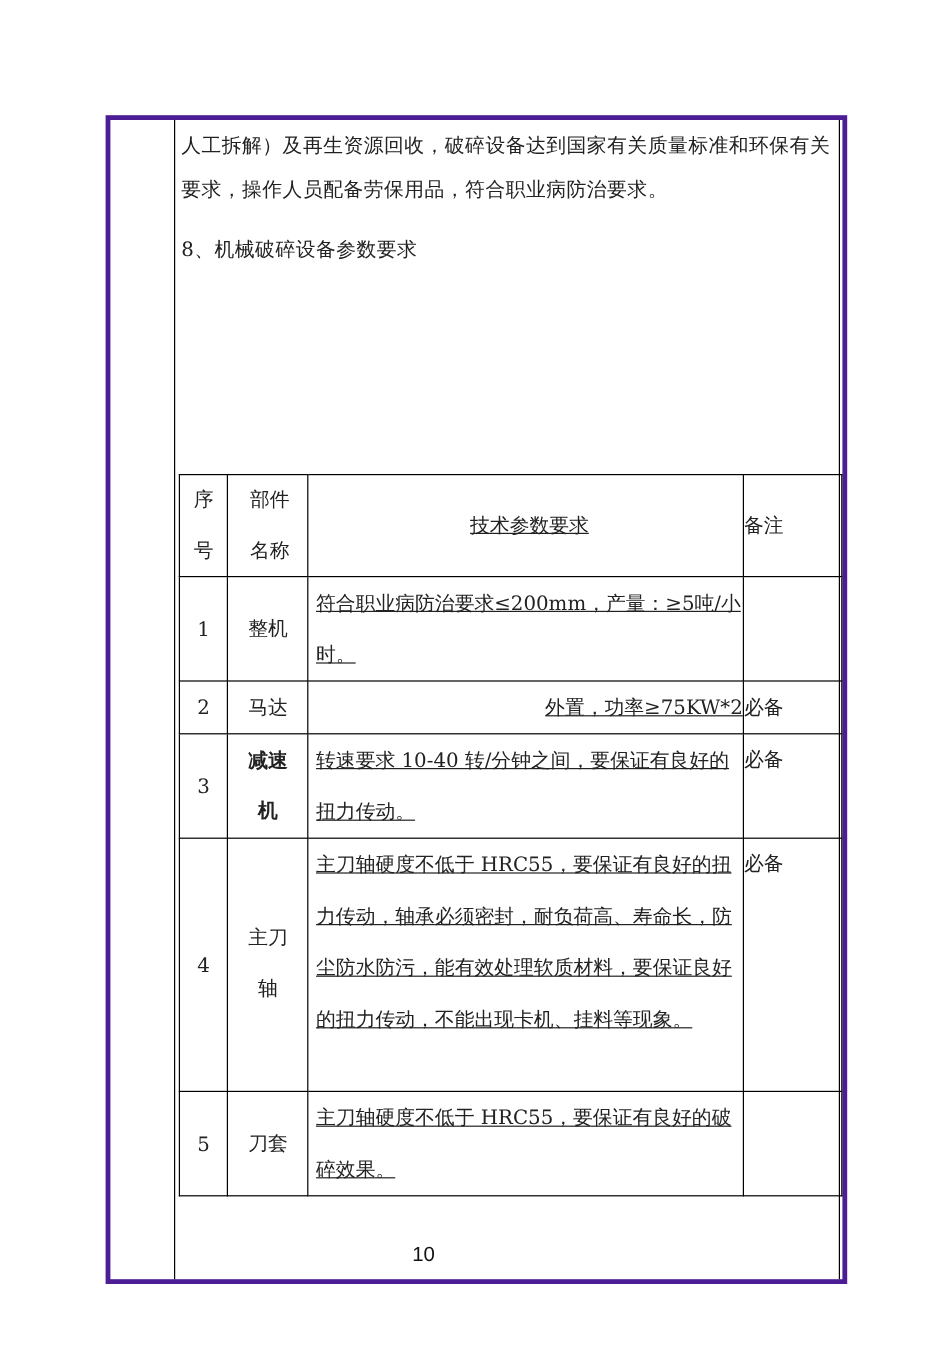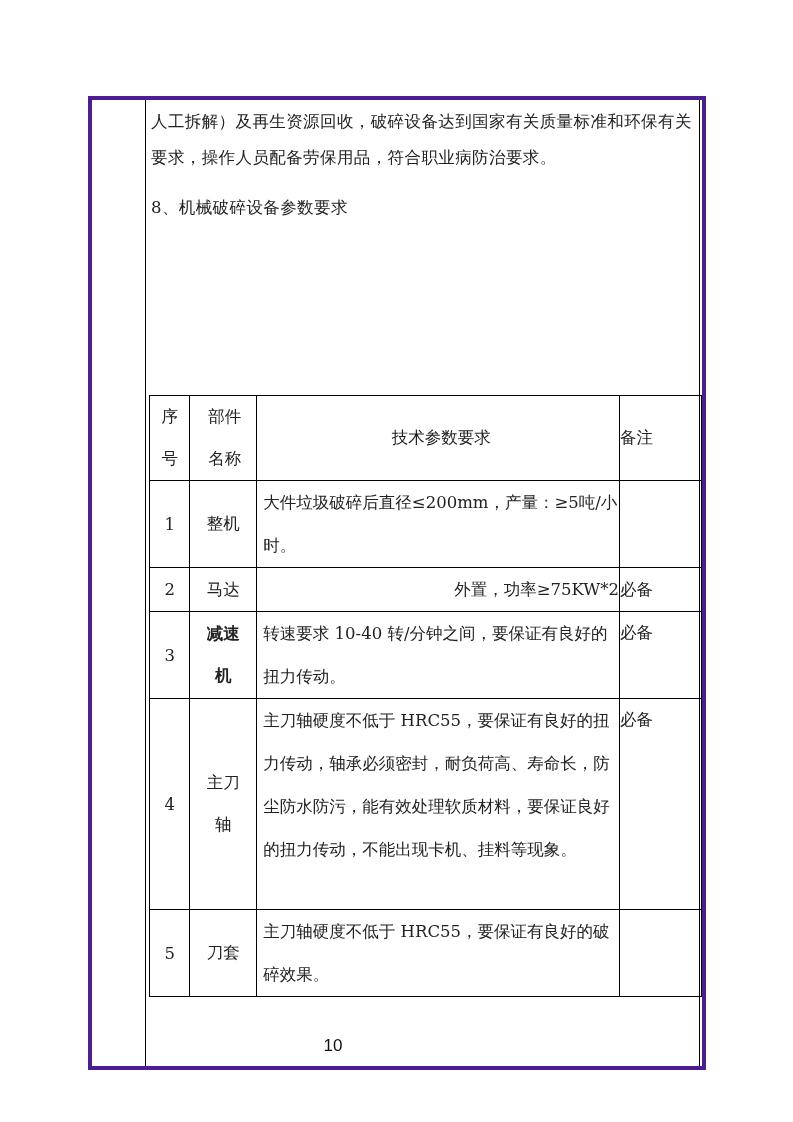--- a/index.html
+++ b/index.html
@@ -14,28 +14,28 @@
   .para { position:absolute; left:59px; width:552px; font-size:16.5px;
           line-height:35.5px; letter-spacing:0.4px; }
   .p1 { top:4px; }
   .p2 { top:90px; }
   .p3 { top:126px; }
   table.inner { position:absolute; left:57px; top:295px; border-collapse:collapse;
                 font-size:16.5px; }
   table.inner td { border:1px solid #000; padding:0; vertical-align:middle; }
   .c-no { width:40px; text-align:center; }
   .c-name { width:67px; text-align:center; }
-  .c-spec { width:364px; text-align:left; padding-left:6px !important; vertical-align:top !important; }
+  .c-spec { width:364px; text-align:left; padding-left:6px !important; vertical-align:top !important;text-decoration:underline; }
   .c-note { width:83px; vertical-align:top !important; }
   .lh { line-height:42px; }
   .spec-text { display:block; line-height:43px; padding-top:0px; }
   .head-spec { text-align:center; vertical-align:middle !important; }
   .head-note { vertical-align:middle !important; }
   .page-num { position:absolute; left:0; width:666px; top:1036px; text-align:center;
-              font-family:"Liberation Sans","DejaVu Sans",sans-serif; font-size:17px; color:#111; }
+              font-family:"Liberation Sans","DejaVu Sans",sans-serif; font-size:17px; color:#111;padding-left:20px; }
 </style>
 </head>
 <body>
 
 <div class="outer">
   <div class="outer-left"></div>
   <div class="outer-right-inner"></div>
 
   <div class="para p1">人工拆解）及再生资源回收，破碎设备达到国家有关质量标准和环保有关要求，操作人员配备劳保用品，符合职业病防治要求。</div>
   <div class="para p2">8、机械破碎设备参数要求</div>
@@ -45,21 +45,21 @@
         <tr style="height:84px">
       <td class="c-no lh"><span style="display:inline-block;width:18px;word-break:break-all;">序号</span></td>
       <td class="c-name lh"><span style="display:inline-block;width:36px;word-break:break-all;text-align:right;">部件名称</span></td>
       <td class="c-spec head-spec">技术参数要求</td>
       <td class="c-note head-note">备注</td>
     </tr>
     <tr style="height:87px">
       <td class="c-no">1</td>
       <td class="c-name">整机</td>
       <td class="c-spec">
-            <span class="spec-text">大件垃圾破碎后直径≤200mm，产量：≥5吨/小时。</span>
+            <span class="spec-text">符合职业病防治要求≤200mm，产量：≥5吨/小时。</span>
           </td>
       <td class="c-note"></td>
     </tr>
     <tr style="height:42px">
       <td class="c-no">2</td>
       <td class="c-name">马达</td>
       <td class="c-spec" style="vertical-align:middle !important;text-align:right;">
             <span class="spec-text">外置，功率≥75KW*2</span>
           </td>
       <td class="c-note" style="vertical-align:middle !important;">必备</td>
@@ -67,21 +67,21 @@
     <tr style="height:86px">
       <td class="c-no">3</td>
       <td class="c-name lh"><span style="display:inline-block;width:36px;word-break:break-all;font-weight:bold;">减速机</span></td>
       <td class="c-spec">
             <span class="spec-text">转速要求 10-40 转/分钟之间，要保证有良好的扭力传动。</span>
           </td>
       <td class="c-note lh">必备</td>
     </tr>
     <tr style="height:211px">
       <td class="c-no">4</td>
-      <td class="c-name lh"><span style="display:inline-block;width:36px;word-break:break-all;">主刀轴</span></td>
+      <td class="c-name lh"><span style="display:inline-block;width:36px;word-break:break-all;font-family:Liberation Mono, monospace;">主刀轴</span></td>
       <td class="c-spec">
             <span class="spec-text">主刀轴硬度不低于 HRC55，要保证有良好的扭力传动，轴承必须密封，耐负荷高、寿命长，防尘防水防污，能有效处理软质材料，要保证良好的扭力传动，不能出现卡机、挂料等现象。</span>
           </td>
       <td class="c-note lh">必备</td>
     </tr>
     <tr style="height:84px">
       <td class="c-no">5</td>
       <td class="c-name">刀套</td>
       <td class="c-spec">
             <span class="spec-text">主刀轴硬度不低于 HRC55，要保证有良好的破碎效果。</span>

